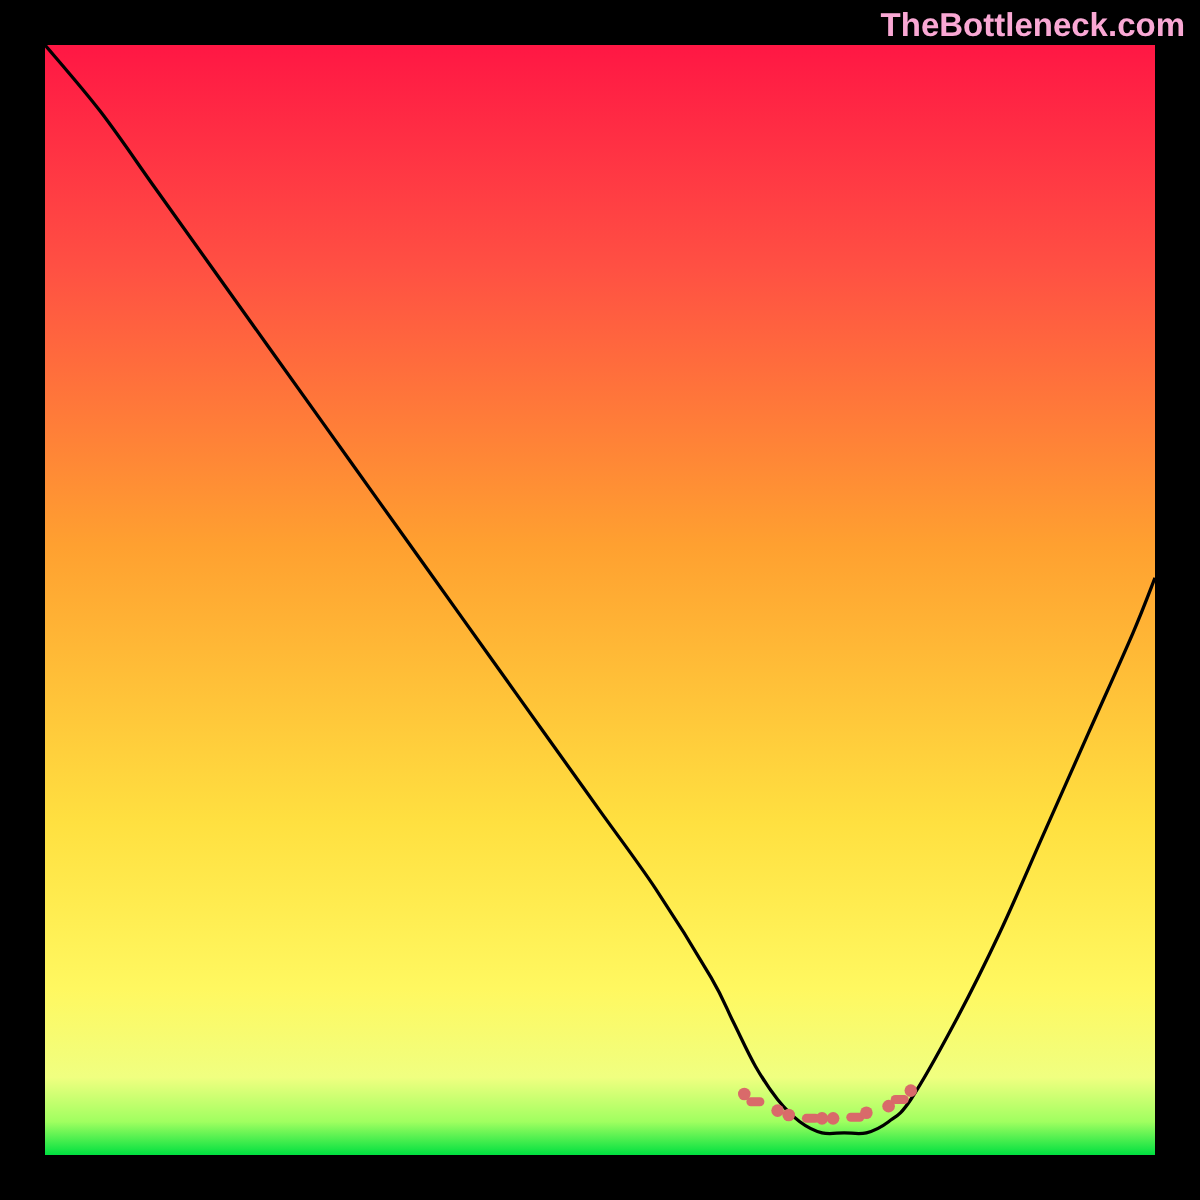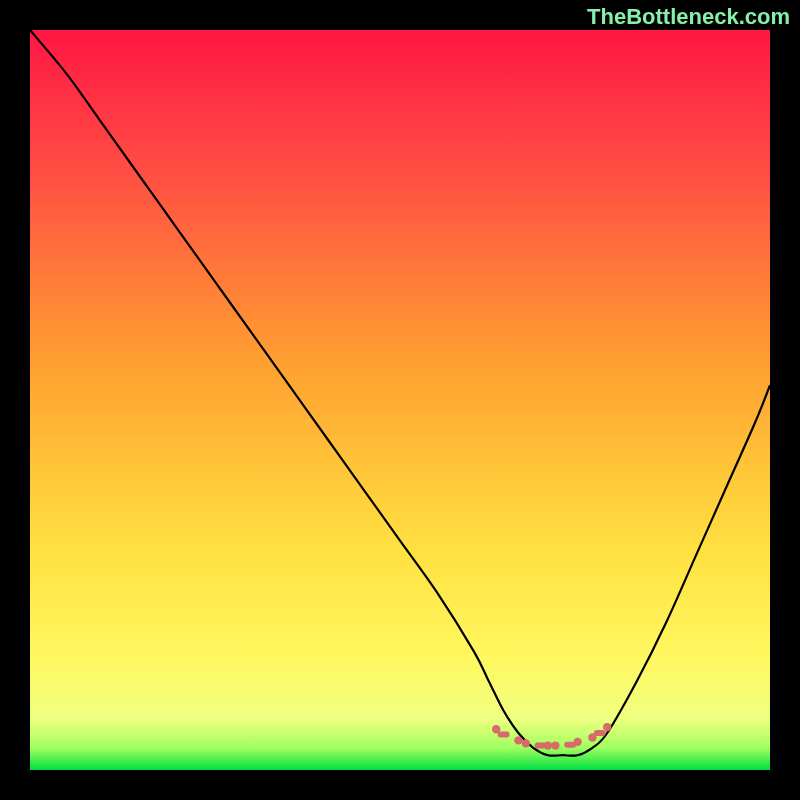--- a/index.html
+++ b/index.html
@@ -7,21 +7,21 @@
   .container {
     width: 800px;
     height: 800px;
     position: relative;
     background: #000;
   }
   .watermark {
     position: absolute;
     top: 4px;
     right: 10px;
-    color: #86efac;
+    color: #f9a8d4;
     font-family: Arial, sans-serif;
     font-size: 22px;
     font-weight: bold;
     z-index: 10;
   }
   .plot-area {
     position: absolute;
     left: 30px;
     top: 30px;
     width: 740px;

